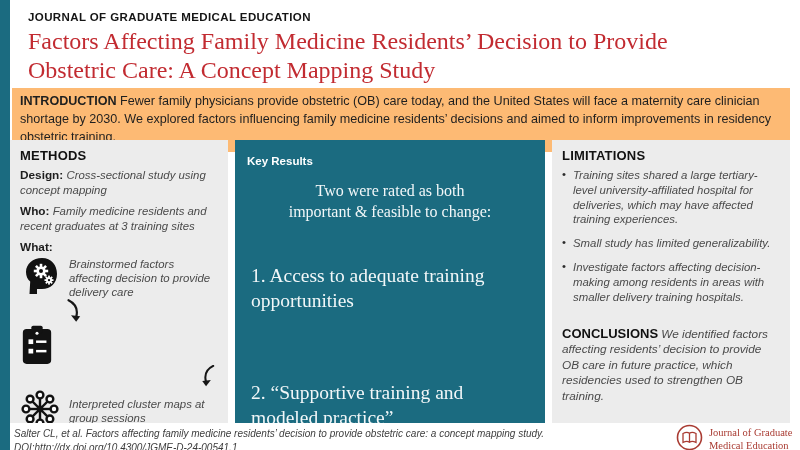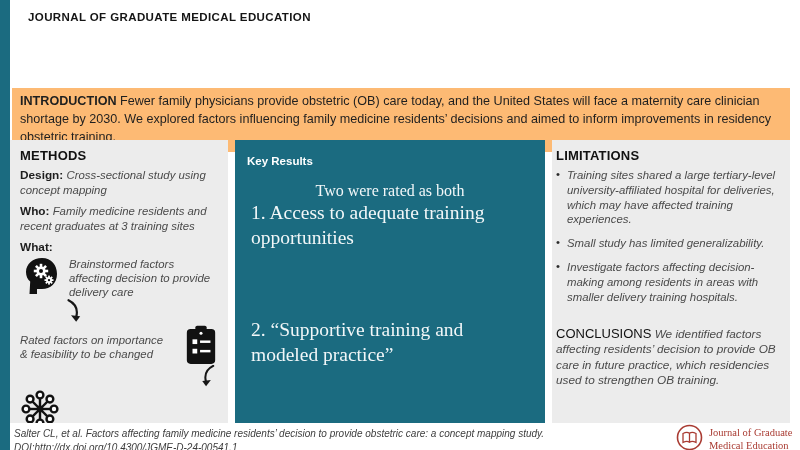--- a/index.html
+++ b/index.html
@@ -34,45 +34,47 @@
   .arrow{display:block;}
   .arrow1{margin:-1px 0 -2px 44px;}
   .arrow2{margin:-4px 0 -2px 108px;transform:scaleX(-1);}
   .icon-block{flex:0 0 auto;}
 
   .panel-key{left:235px;width:310px;background:#1b6b80;color:#f2f7f8;padding:15px 12px;}
   .key-heading{font-size:11.5px;font-weight:700;color:#ffffff;}
   .key-serif{font-family:"Liberation Serif",serif;}
   .key-statement{font-size:16px;line-height:1.32;text-align:center;margin-top:13px;}
   .key-item{font-size:19.5px;line-height:1.28;padding-left:4px;}
-  .key-item1{}
+  .key-item1{margin-top:42px;}
   .key-item2{margin-top:67px;}
 
-  .panel-right{left:552px;width:238px;padding:8px 4px;}
+  .panel-right{left:552px;width:238px;padding:8px 10px;}
   .bullets{margin:2px 0 0 0;padding:0;list-style:none;}
   .bullets li{display:flex;gap:7px;margin-bottom:9px;font-size:11.4px;line-height:1.3;
               font-style:italic;color:#4a4a4a;}
   .bullet-dot{font-style:normal;color:#2b2b2b;line-height:1.2;}
   .fd-heading{margin-top:38px;}
   .conclusions{margin-top:20px;font-size:11.8px;line-height:1.32;font-style:italic;color:#4a4a4a;}
-  .conclusions-label{font-style:normal;font-weight:400;font-size:13px;color:#111;}
+  .conclusions-label{font-style:normal;font-weight:700;font-size:13px;color:#111;}
 
   
   .citation{position:absolute;left:14px;top:427px;font-size:10px;font-style:italic;
             color:#3d3d3d;line-height:1.4;}
   .logo{position:absolute;left:676px;top:424px;display:flex;align-items:center;gap:6px;}
   .logo-text{font-family:"Liberation Serif",serif;font-size:10.5px;line-height:1.15;color:#a93b32;}
 </style>
 </head>
 <body>
 
 <div class="page">
   <div class="accent-strip"></div>
 
   <div class="journal-name">JOURNAL OF GRADUATE MEDICAL EDUCATION</div>
+  <h1 class="title"><span>Factors Affecting Family Medicine Residents’ Decision to Provide</span><br>
+    <span>Obstetric Care: A Concept Mapping Study</span></h1>
 
   <div class="intro">
     <span class="intro-label">INTRODUCTION</span>
     <span>Fewer family physicians provide obstetric (OB) care today, and the United States will face a maternity care clinician shortage by 2030. We explored factors influencing family medicine residents’ decisions and aimed to inform improvements in residency obstetric training.</span>
   </div>
 
   <section class="panel panel-gray panel-methods">
     <h2 class="section-heading">METHODS</h2>
     <div class="kv">
       <span class="kv-label">Design:</span>
@@ -110,21 +112,20 @@
     </div>
 
     <span class="arrow arrow1">
       <svg width="18" height="24" viewBox="0 0 20 26">
         <path d="M5 1 C13 5 16 11 13.5 20" fill="none" stroke="#161616" stroke-width="2.4" stroke-linecap="round"></path>
         <path d="M13.5 25 L7.8 17.8 L18 18.8 Z" fill="#161616"></path>
       </svg>
     </span>
 
     <div class="step-row between">
-      <span class="step-text" style="max-width:148px">Rated factors on importance &amp; feasibility to be changed</span>
       <span class="icon-block">
         <svg width="34" height="40" viewBox="0 0 36 42">
           <rect x="3" y="4" width="30" height="37" rx="4" fill="#121212"></rect>
           <rect x="12" y="0.5" width="12" height="8" rx="2" fill="#121212"></rect>
           <circle cx="18" cy="8.6" r="1.6" fill="#fff"></circle>
           <rect x="9" y="15" width="5" height="5" fill="#fff"></rect>
           <rect x="17" y="16.2" width="11" height="2.6" fill="#fff"></rect>
           <rect x="9" y="25" width="5" height="5" fill="#fff"></rect>
           <rect x="17" y="26.2" width="11" height="2.6" fill="#fff"></rect>
         </svg>
@@ -157,28 +158,30 @@
             <circle cx="20" cy="34" r="3.4"></circle>
               <circle cx="10.1" cy="29.9" r="3.4"></circle>
             <circle cx="6" cy="20" r="3.4"></circle>
               <circle cx="10.1" cy="10.1" r="3.4"></circle>
             <circle cx="20" cy="6" r="3.4"></circle>
               <circle cx="29.9" cy="10.1" r="3.4"></circle>
           </g>
           <circle cx="20" cy="20" r="3.4" fill="#121212"></circle>
         </svg>
       </span>
+      <span class="step-text">Interpreted cluster maps at group sessions</span>
     </div>
 
   </section>
 
   <section class="panel panel-key">
     <div class="key-heading">Key Results</div>
     <div class="key-serif key-statement">
       <span>Two were rated as both</span><br>
+      <span>important &amp; feasible to change:</span>
     </div>
     <div class="key-serif key-item key-item1">1. Access to adequate training opportunities</div>
     <div class="key-serif key-item key-item2">2. “Supportive training and modeled practice”</div>
   </section>
 
   <section class="panel panel-gray panel-right">
     <h2 class="section-heading">LIMITATIONS</h2>
     <ul class="bullets">
       <li>
           <span class="bullet-dot">•</span>

